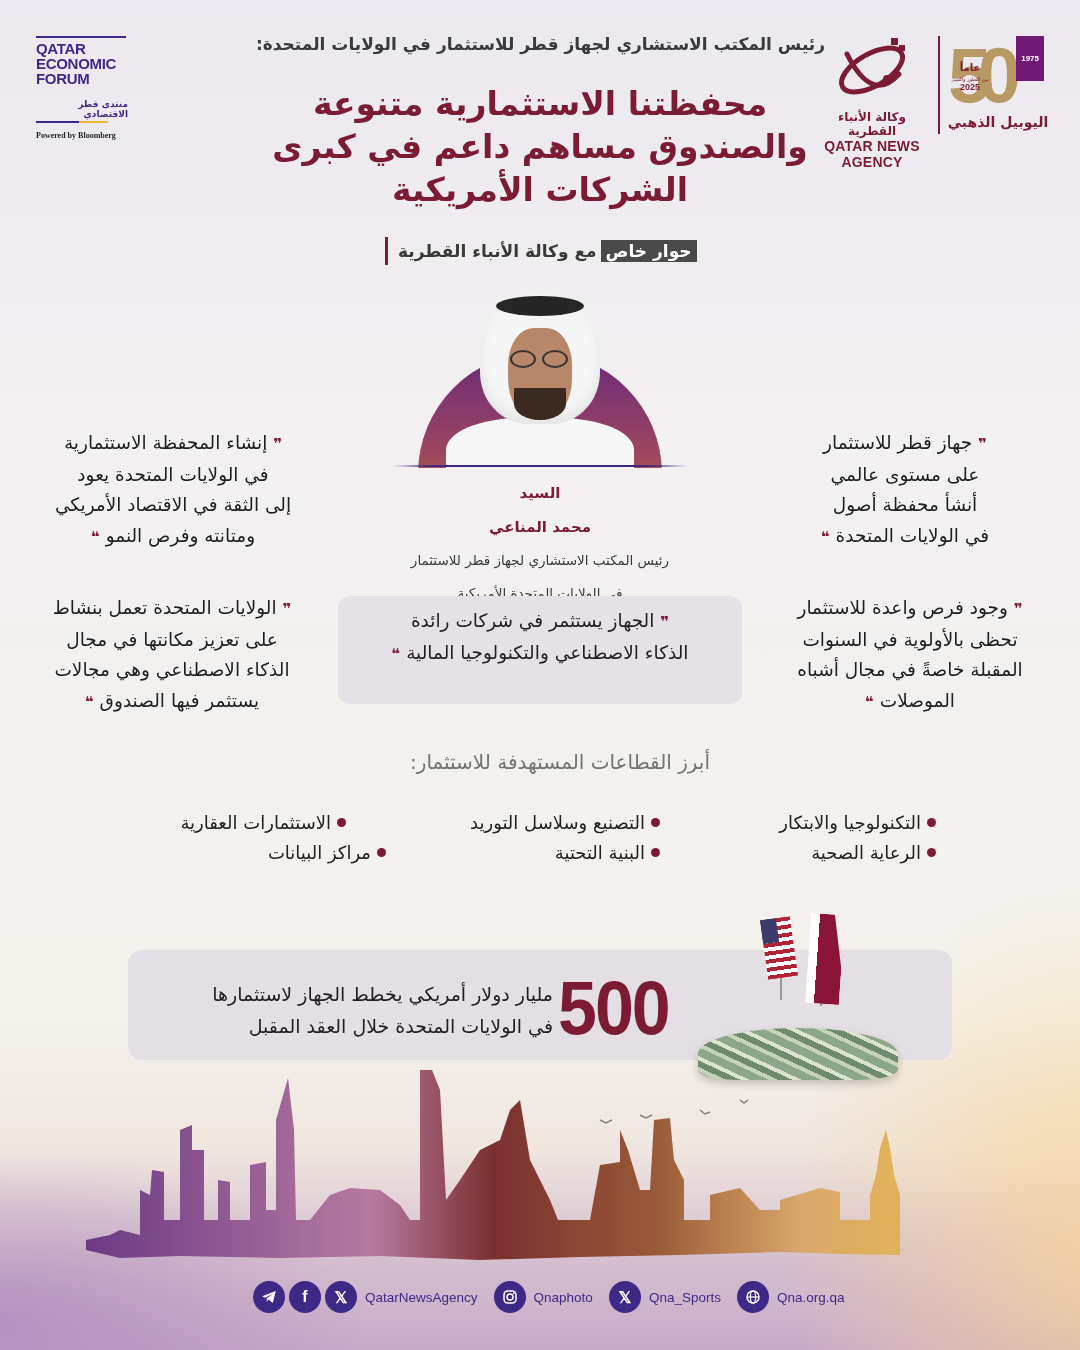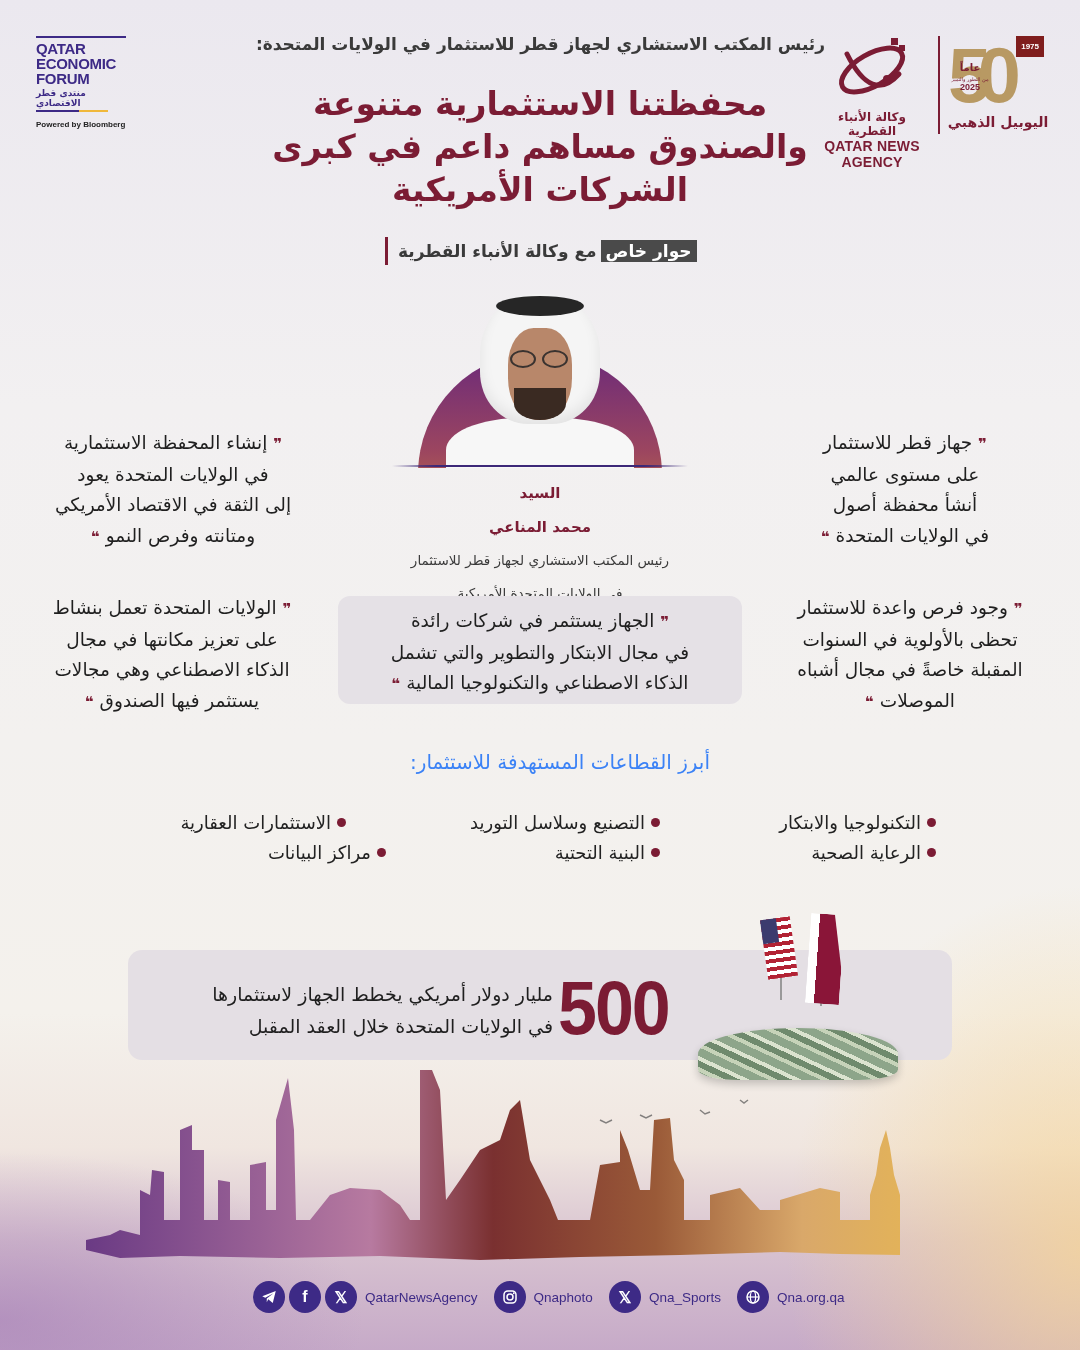--- a/index.html
+++ b/index.html
@@ -15,33 +15,33 @@
     background: radial-gradient(ellipse 420px 520px at 1080px 1250px, rgba(247,214,150,0.75), rgba(247,214,150,0) 70%),
                 radial-gradient(ellipse 520px 240px at 0px 1320px, rgba(160,120,180,0.55), rgba(160,120,180,0) 70%);
     pointer-events: none;
   }
   .abs { position: absolute; }
 
   
   .qef { left: 36px; top: 36px; width: 92px; }
   .qef .bar { height: 2px; background: #3d2a86; width: 90px; margin-bottom: 3px; }
   .qef .en { font-family: "Liberation Sans", sans-serif; font-weight: bold; color: #3d2a86; font-size: 15px; line-height: 15px; letter-spacing: -0.3px; }
-  .qef .ar { font-size: 9px; color: #3d2a86; font-weight: bold; direction: rtl; text-align: left; margin-top: 2px; }
+  .qef .ar { font-size: 9px; color: #3d2a86; font-weight: bold; direction: rtl; text-align: right; margin-top: 13px; }
   .qef .yl { height: 2px; width: 72px; margin-top: 2px; background: linear-gradient(90deg, #3d2a86 60%, #f0b83b 60%); }
-  .qef .pow { font-family: Liberation Sans, sans-serif; font-size: 8px; color: #222; margin-top: 8px; font-weight: bold; }
+  .qef .pow { font-family: Liberation Serif, serif; font-size: 8px; color: #222; margin-top: 8px; font-weight: bold; }
 
   
   .qna { left: 812px; top: 34px; width: 120px; text-align: center; }
   .qna .ar { font-size: 12px; font-weight: bold; color: #7b1c34; direction: rtl; margin-top: 4px; }
   .qna .en { font-family: "Liberation Sans", sans-serif; font-size: 14px; font-weight: bold; color: #7b1c34; letter-spacing: 0.2px; }
   .divider-v { left: 938px; top: 36px; width: 1.5px; height: 98px; background: #7b1c34; }
 
   
   .jub { left: 946px; top: 34px; width: 104px; height: 104px; }
-  .jub .badge { position: absolute; right: 6px; top: 2px; background: #7f1d1d; color: #fff; font-family: "Liberation Sans", sans-serif; font-size: 8px; font-weight: bold; padding: 6px 5px; }
+  .jub .badge { position: absolute; right: 6px; top: 2px; background: #701a75; color: #fff; font-family: "Liberation Sans", sans-serif; font-size: 8px; font-weight: bold; padding: 18px 5px; }
   .jub .five { position: absolute; left: 2px; top: 2px; font-family: "Liberation Sans", sans-serif; font-weight: bold; font-size: 78px; color: #b89963; line-height: 78px; letter-spacing: -14px; }
   .jub .small { position: absolute; left: 4px; top: 28px; width: 40px; text-align: center; color: #7b1c34; font-size: 10px; font-weight: bold; direction: rtl; }
   .jub .sub { position: absolute; left: 4px; top: 42px; width: 40px; text-align: center; color: #7b1c34; font-size: 5px; direction: rtl; }
   .jub .yr { position: absolute; left: 4px; top: 48px; width: 40px; text-align: center; color: #7b1c34; font-family: "Liberation Sans", sans-serif; font-weight: bold; font-size: 9px; }
   .jub .lbl { position: absolute; left: 0; top: 80px; width: 104px; text-align: center; color: #7b1c34; font-weight: bold; font-size: 14px; direction: rtl; }
 
   
   .subtitle { left: 250px; top: 34px; width: 575px; text-align: right; font-size: 17px; font-weight: bold; color: #3a3a3a; direction: rtl; }
   .title { left: 270px; top: 82px; width: 540px; text-align: center; font-size: 33px; font-weight: bold; color: #7b1c34; direction: rtl; line-height: 43px; }
 
@@ -72,21 +72,21 @@
   .quote { font-size: 18.5px; line-height: 30.5px; text-align: center; direction: rtl; color: #1f1f1f; }
   .qm { color: #7b1c34; font-weight: bold; font-size: 15px; letter-spacing: -2px; }
   .q1 { left: 770px; top: 428px; width: 270px; }
   .q2 { left: 28px; top: 428px; width: 290px; }
   .q3 { left: 765px; top: 593px; width: 290px; }
   .q4 { left: 22px; top: 593px; width: 300px; }
   .q5box { left: 338px; top: 596px; width: 404px; height: 108px; background: #e5e1e6; border-radius: 12px; }
   .q5 { left: 338px; top: 606px; width: 404px; }
 
   
-  .sectors-title { left: 300px; top: 750px; width: 410px; text-align: right; font-size: 20px; color: #3b82f6; direction: rtl; }
+  .sectors-title { left: 300px; top: 750px; width: 410px; text-align: right; font-size: 20px; color: #737373; direction: rtl; }
   .sector { position: absolute; direction: rtl; font-size: 18px; color: #222; display: flex; align-items: center; gap: 6px; }
   .sector .dot { width: 9px; height: 9px; border-radius: 50%; background: #7b1c34; display: inline-block; }
 
   
   .stat { left: 128px; top: 950px; width: 824px; height: 110px; background: #e4dfe4; border-radius: 14px; }
   .stat .num { position: absolute; left: 430px; top: 18px; font-family: "Liberation Sans", sans-serif; font-weight: bold; font-size: 70px; color: #7b1c34; letter-spacing: -2px; transform: scaleY(1.08); }
   .stat .desc { position: absolute; left: 40px; top: 28px; width: 385px; text-align: right; direction: rtl; font-size: 19px; line-height: 32px; color: #1f1f1f; }
   .money { position: absolute; left: 570px; top: 50px; width: 200px; height: 80px; }
   .money .pile { position: absolute; bottom: 0; left: 0; width: 200px; height: 52px; border-radius: 50% 50% 20% 20%;
      background: repeating-linear-gradient(25deg, #8da58a 0 8px, #c6d3b9 8px 12px, #6f8a6d 12px 18px, #dbe3cf 18px 22px); box-shadow: 0 4px 8px rgba(0,0,0,0.2); }
@@ -195,21 +195,20 @@
 <div class="abs quote q3">
   <div><span class="qm">❞</span> <span>وجود فرص واعدة للاستثمار</span></div>
   <div>تحظى بالأولوية في السنوات</div>
   <div>المقبلة خاصةً في مجال أشباه</div>
   <div><span>الموصلات</span> <span class="qm">❝</span></div>
 </div>
 
 <div class="abs q5box"></div>
 <div class="abs quote q5">
   <div><span class="qm">❞</span> <span>الجهاز يستثمر في شركات  رائدة</span></div>
-  <div>في مجال الابتكار والتطوير والتي تشمل</div>
   <div><span>الذكاء الاصطناعي والتكنولوجيا المالية</span> <span class="qm">❝</span></div>
 </div>
 
 <div class="abs quote q4">
   <div><span class="qm">❞</span> <span>الولايات المتحدة تعمل بنشاط</span></div>
   <div>على تعزيز مكانتها في مجال</div>
   <div>الذكاء الاصطناعي وهي مجالات</div>
   <div><span>يستثمر فيها الصندوق</span> <span class="qm">❝</span></div>
 </div>
 

